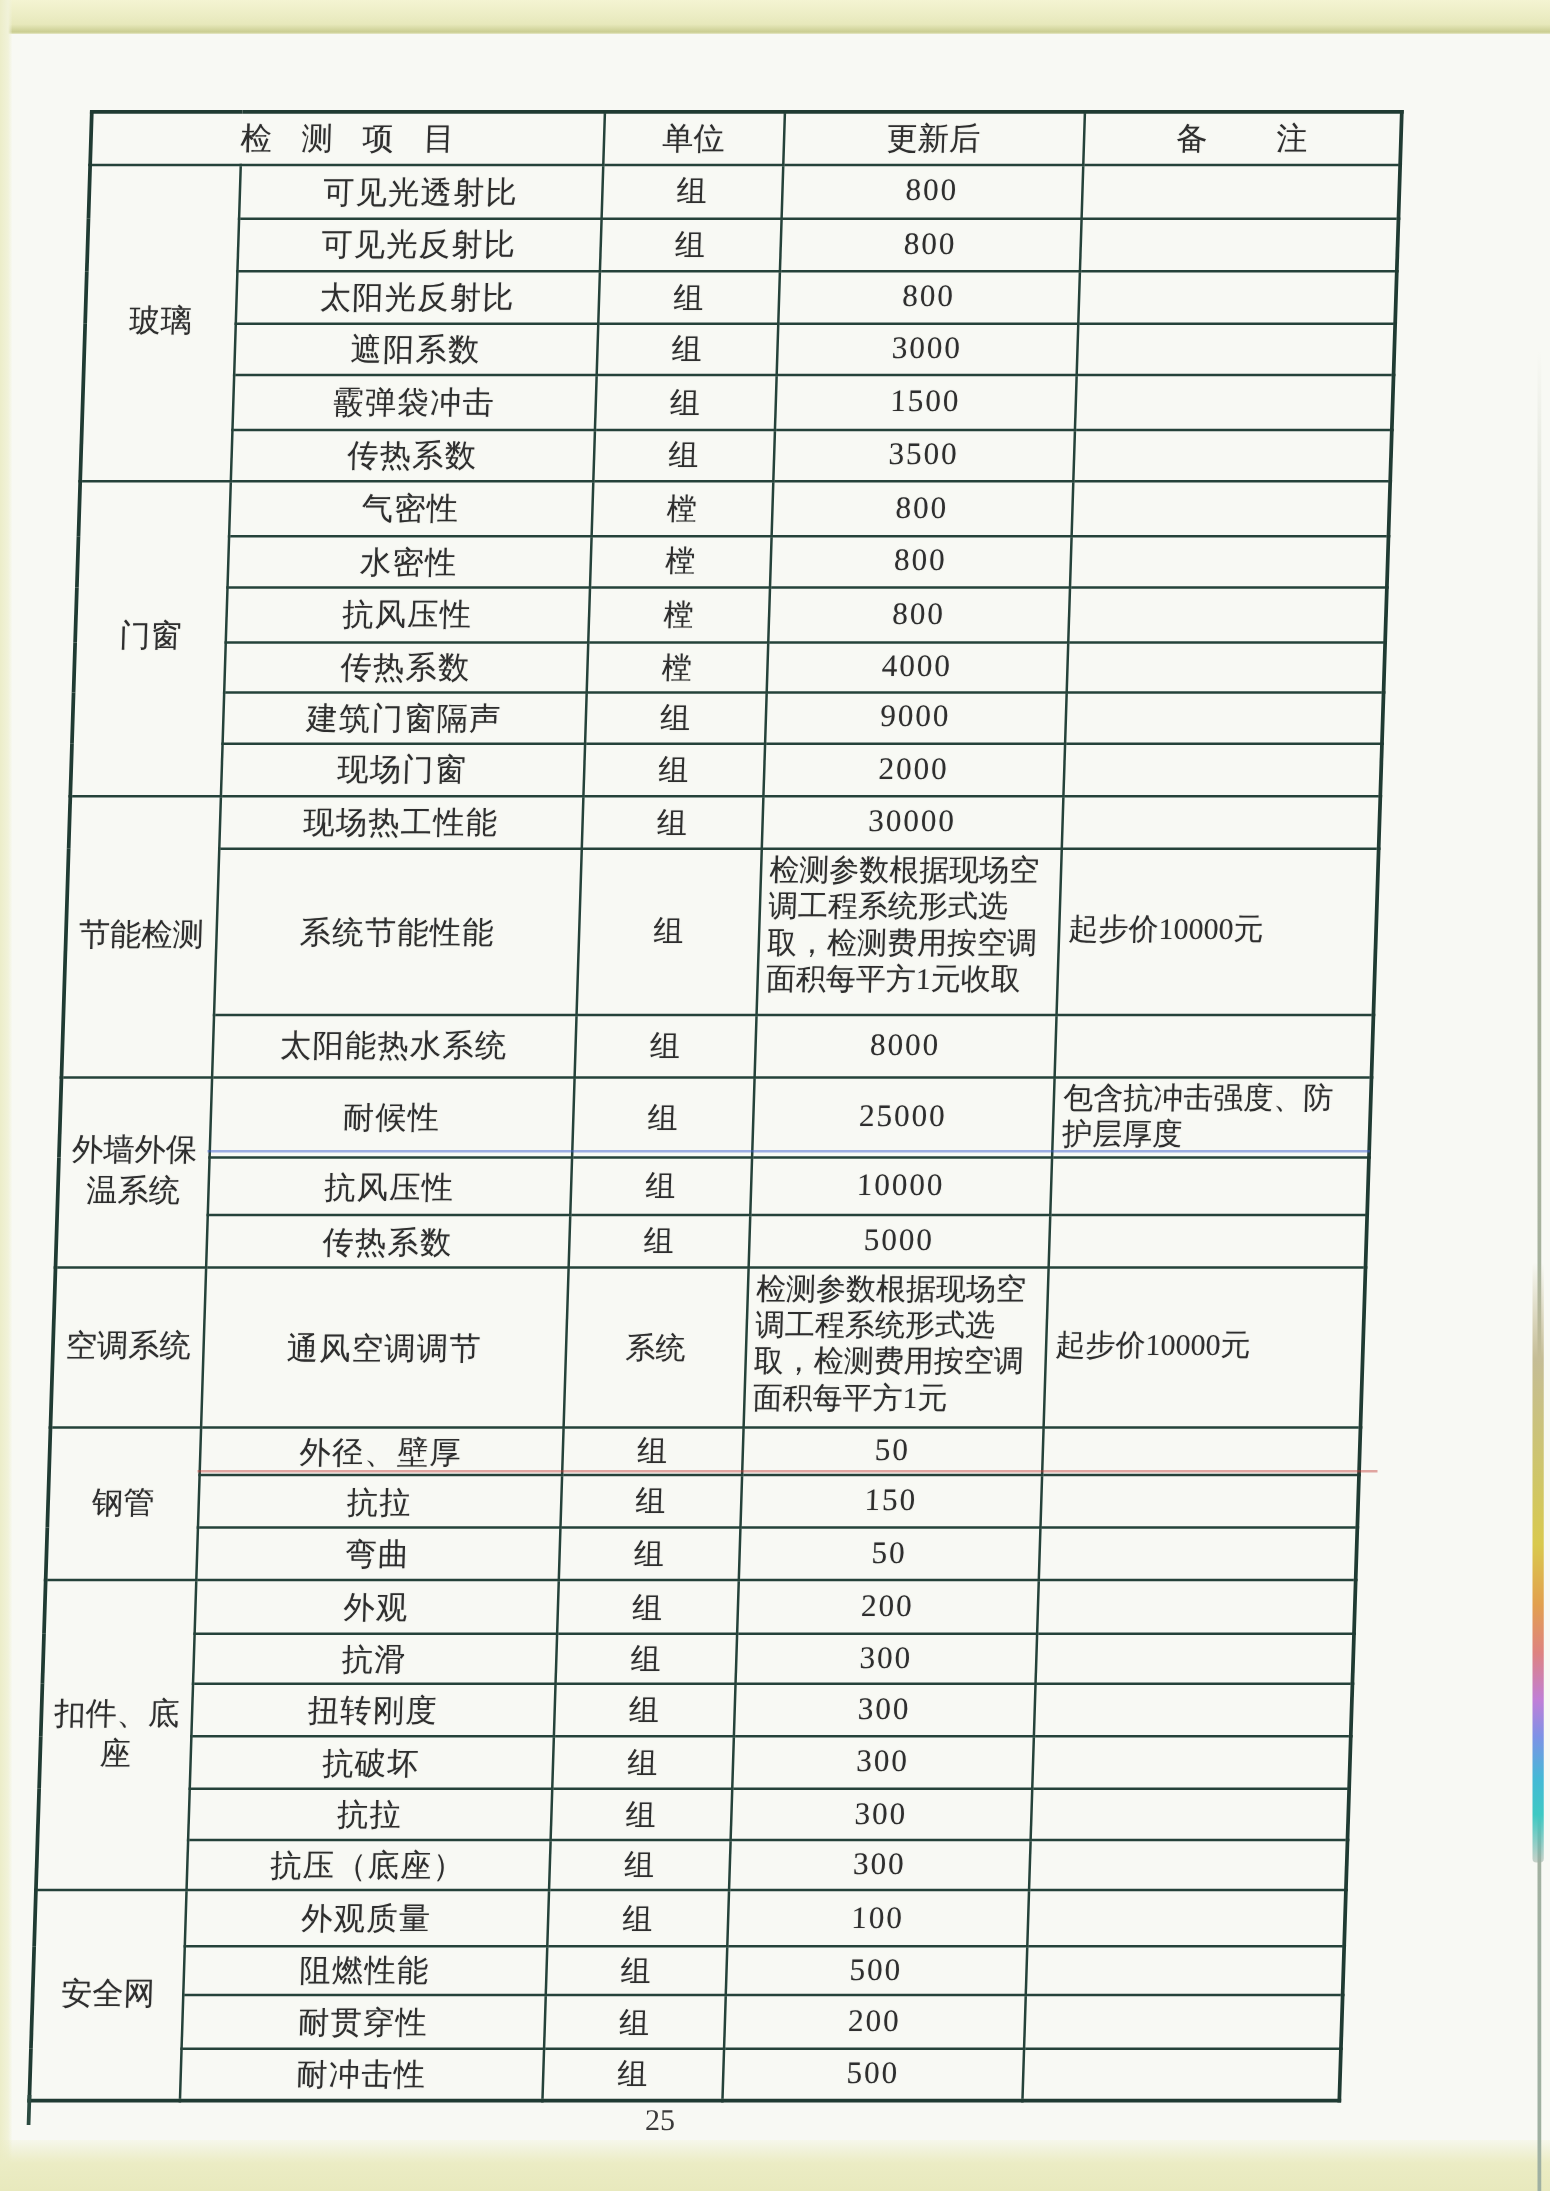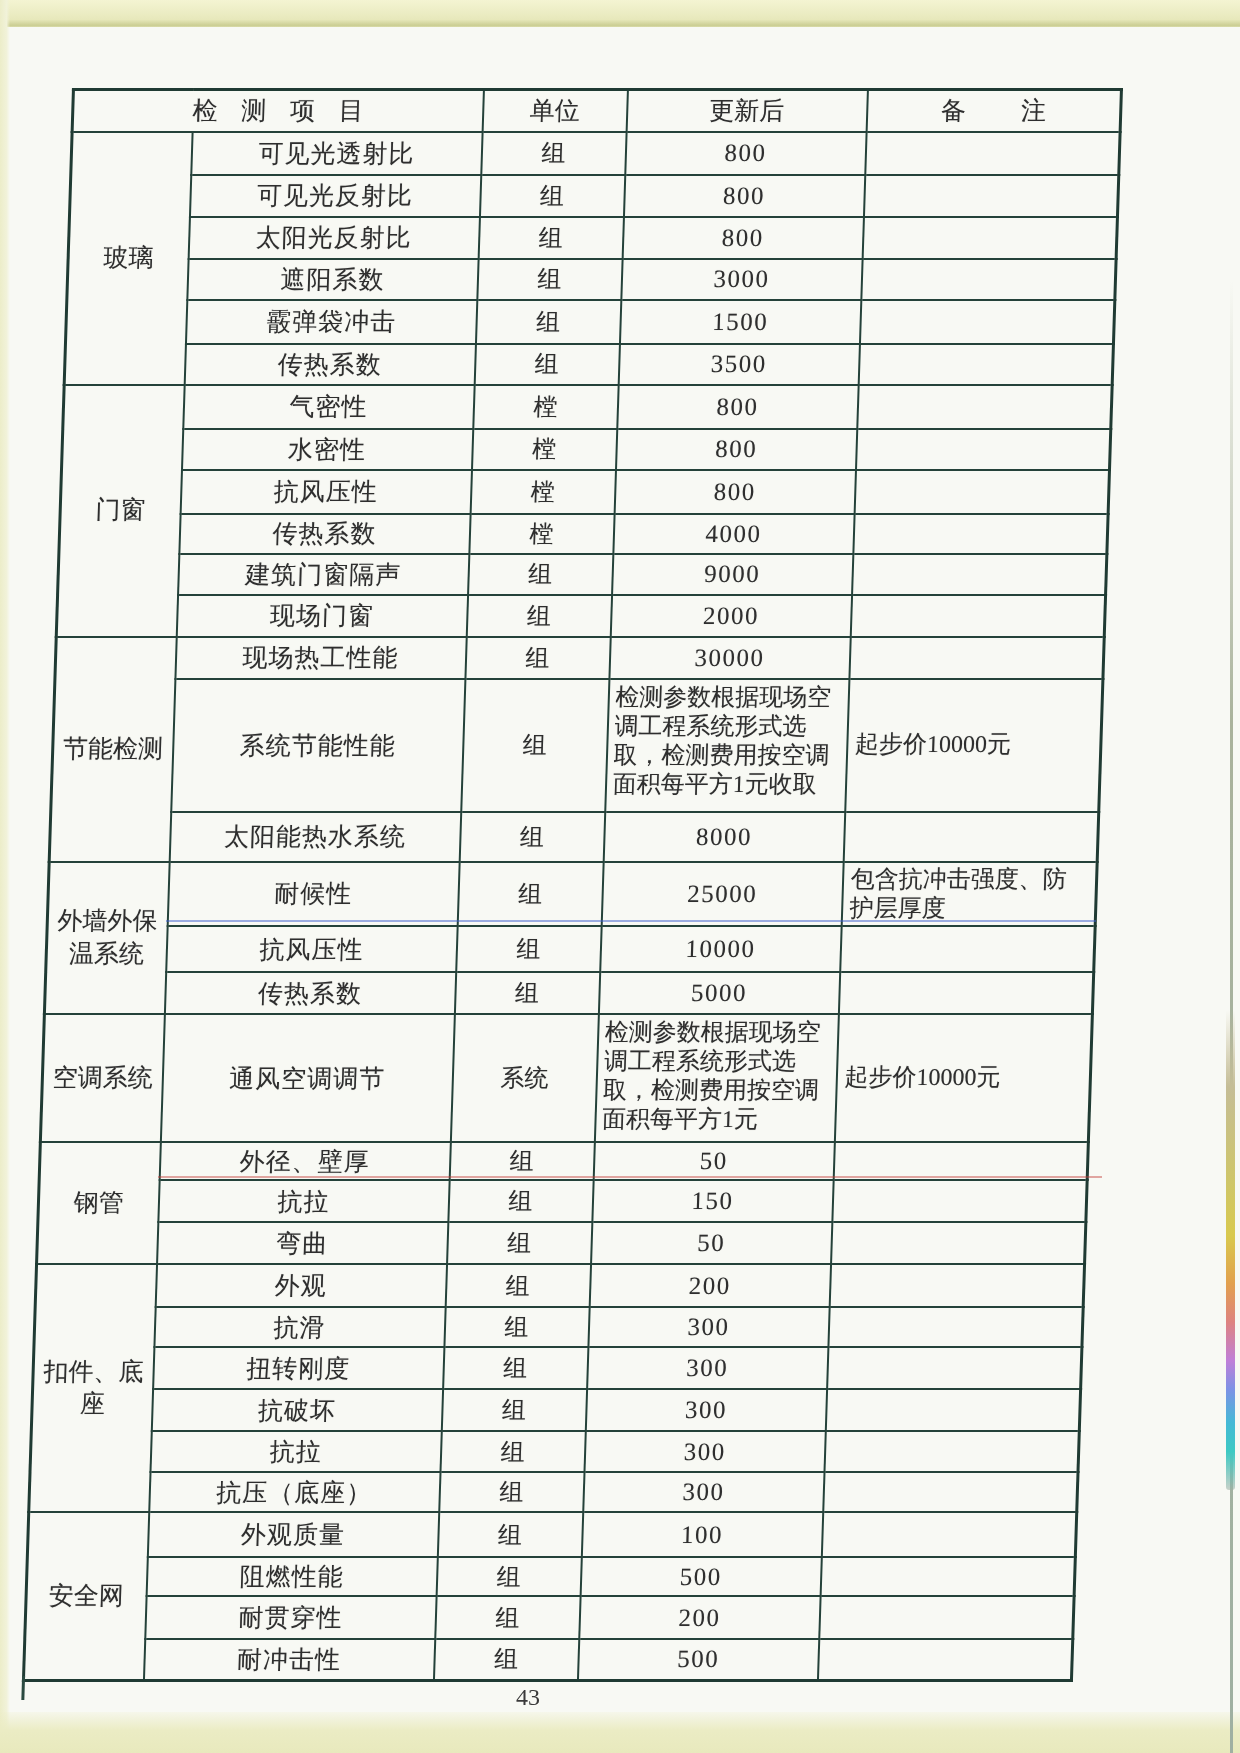--- a/index.html
+++ b/index.html
@@ -282,14 +282,14 @@
             <td class="remark-cell"></td>
           </tr>
         </tbody>
     </table>
     <div class="overshoot"></div>
   </div>
 
   <div class="artifact-line line-blue"></div>
   <div class="artifact-line line-red"></div>
 
-  <div class="page-number">43</div>
+  <div class="page-number">25</div>
 </div>
 
 </body></html>

